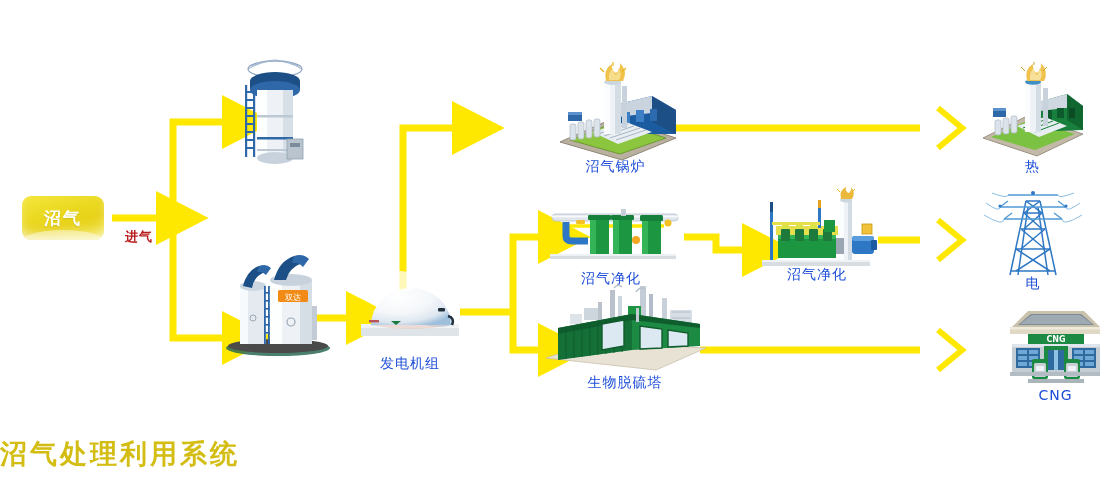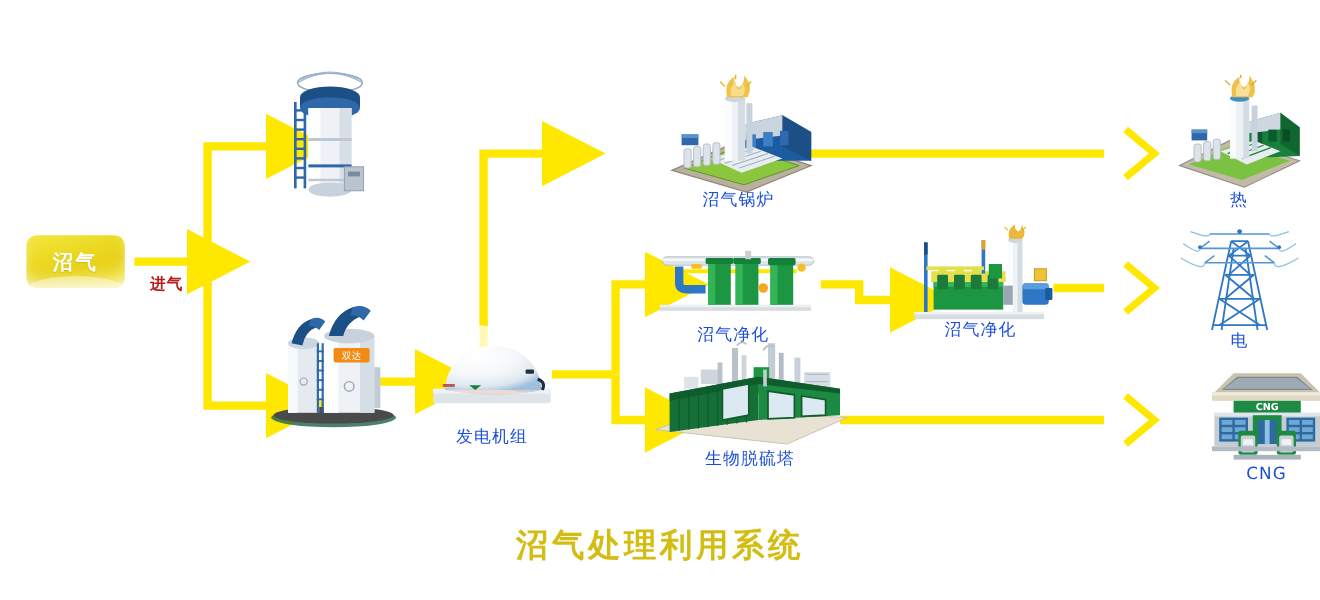--- a/index.html
+++ b/index.html
@@ -41,21 +41,21 @@
     text-shadow:0 1px 1px rgba(180,160,0,.45);
     z-index:2;
   }
   #src-label{
     position:absolute;left:104px;top:228px;width:70px;text-align:center;
     color:#b91c1c;font-size:13px;font-weight:bold;letter-spacing:1px;
   }
 
   
   #title{
-    position:absolute;left:0;top:436px;width:1100px;text-align:center;
+    position:absolute;left:0;top:436px;width:1100px;text-align:left;
     color:#d4bd12;font-size:27px;font-weight:bold;letter-spacing:3px;
   }
 
   svg{display:block;}
   .lk{fill:none;stroke:#ffe800;stroke-width:7;stroke-linecap:butt;stroke-linejoin:miter;}
 </style>
 </head>
 <body>
 
 <div id="stage">

